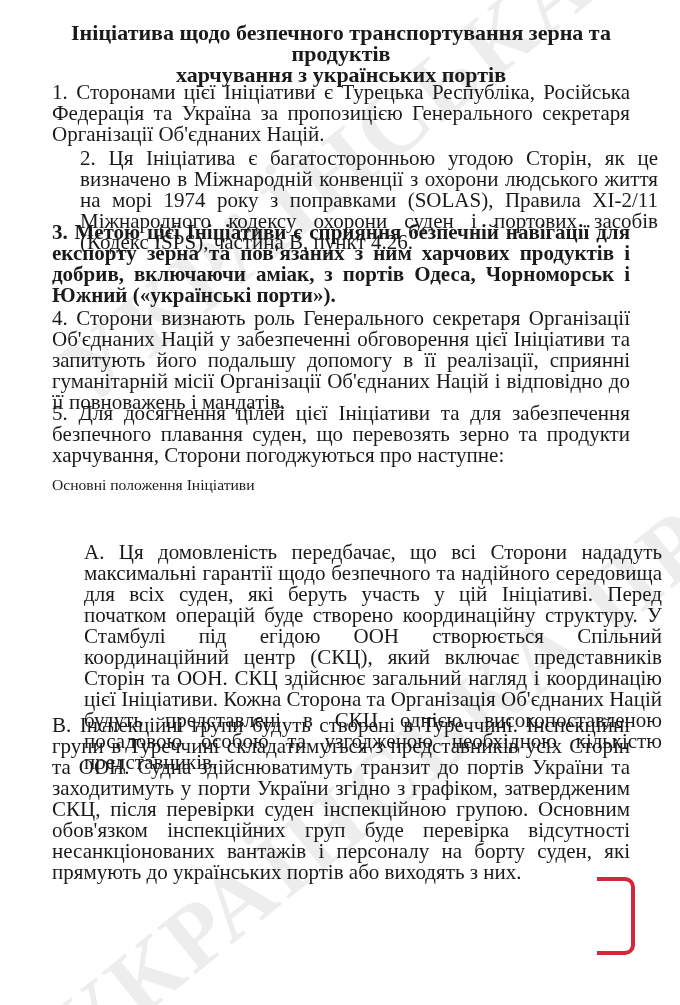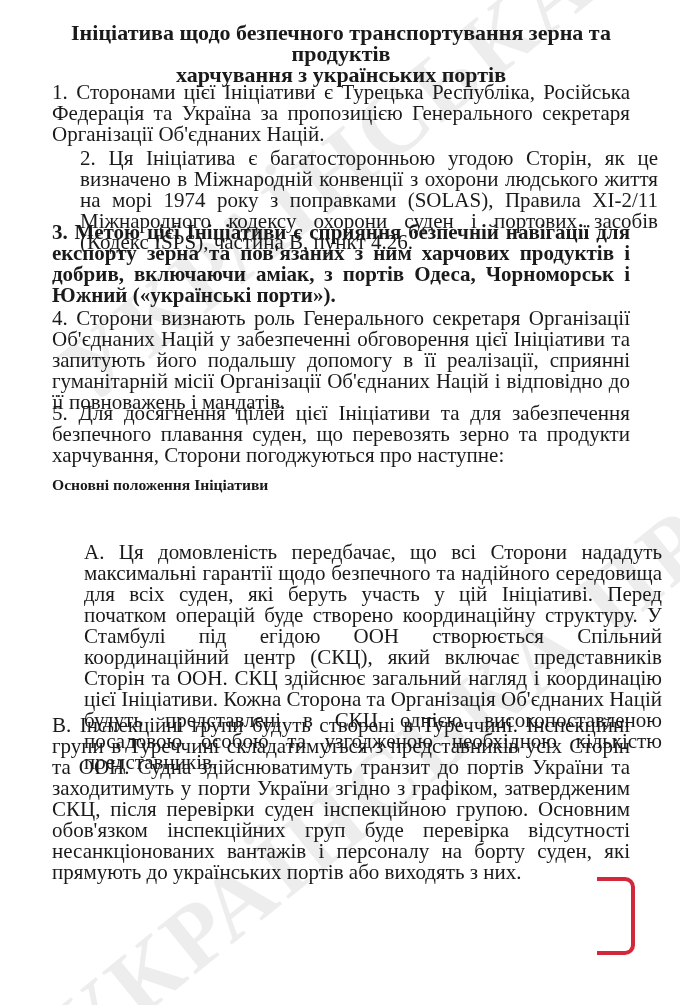--- a/index.html
+++ b/index.html
@@ -26,21 +26,21 @@
   }
   .para {
     font-size: 21px; line-height: 21px; text-align: justify;
     margin: 0;
   }
   .p1 { position: absolute; top: 82px; }
   .p2 { position: absolute; top: 148px; margin-left: 28px; }
   .p3 { position: absolute; top: 222px; font-weight: bold; }
   .p4 { position: absolute; top: 308px; }
   .p5 { position: absolute; top: 403px; }
-  .heading { position: absolute; top: 476px; font-weight: bold; font-size: 15.6px; }
+  .heading { position: absolute; top: 476px; font-weight: normal; font-size: 15.6px; }
   .pA { position: absolute; top: 542px; margin-left: 32px; }
   .pB { position: absolute; top: 688px; margin-top: 27px; }
   .pC { position: absolute; top: 838px; }
   .pD { position: absolute; top: 895px; }
   .para, .heading { width: 578px; }
   .bracket {
     position: absolute; left: 597px; top: 877px; width: 34px; height: 70px;
     border: 4px solid #d2283c; border-left: none; border-radius: 0 10px 10px 0;
   }
 </style>

